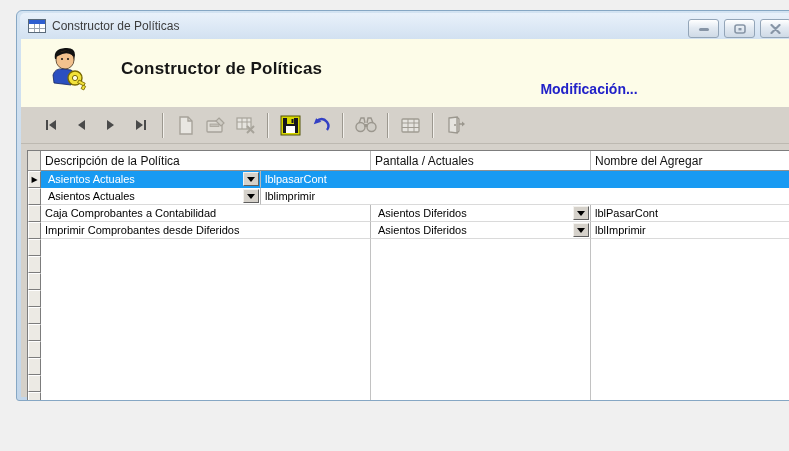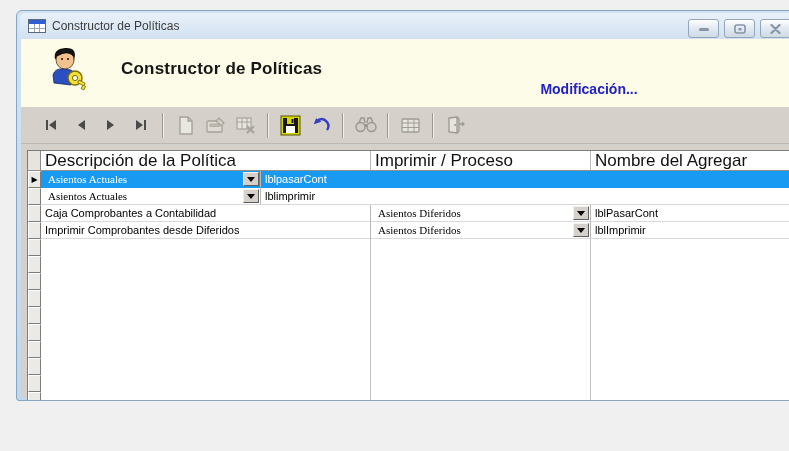--- a/index.html
+++ b/index.html
@@ -41,38 +41,38 @@
     border-left:1px solid #9c988f; border-right:1px solid #f2f0ec; }
 
   
   .gridarea { position:absolute; left:4px; top:133px; right:4px; bottom:3px;
     background:#d5d1ca; }
   .grid { position:absolute; left:6px; top:6px; width:765px; height:291px;
     background:#ffffff; border:1px solid #7d7d7d; display:flex; flex-direction:column; }
 
   .grow { display:flex; flex:none; }
   .g-header { height:20px; border-bottom:1px solid #909090; }
-  .gh-cell { font-size:17px; color:#111; background:#fff; display:flex; align-items:center;
+  .gh-cell { font-size:12px; color:#111; background:#fff; display:flex; align-items:center;
     padding-left:4px; white-space:nowrap; overflow:hidden;text-align:center; }
   .gh-sel { width:13px; background:#e7e4dd; border-right:1px solid #8a8a8a; padding:0; }
 
   .col-desc { width:330px; border-right:1px solid #b9b9b9; }
   .col-pant { width:220px; border-right:1px solid #b9b9b9; }
   .col-nom  { flex:1; }
 
   .g-row { height:17px; }
   .sel-cell { width:13px; flex:none; background:#eceae4;
     border:1px solid; border-color:#ffffff #7c7c7c #7c7c7c #ffffff;
     display:flex; align-items:center; justify-content:center; }
   .row-marker { font-size:8px; line-height:1; color:#000; }
 
   .cell { font-size:11px; color:#000; display:flex; align-items:center;
     padding-left:4px; white-space:nowrap; overflow:hidden;
     border-bottom:1px solid #dadada; background:#fff; }
-  .cell.col-pant { padding-left:7px;font-family:Liberation Serif, serif; }
+  .cell.col-pant { padding-left:7px; }
   .combo-text { flex:1; overflow:hidden; white-space:nowrap; }
   .dd-btn { width:16px; height:14px; margin-right:1px; flex:none; background:#d5d1ca;
     border:1px solid; border-color:#f4f2ee #5e5e5e #5e5e5e #f4f2ee;
     display:flex; align-items:center; justify-content:center; }
   .dd-arrow { width:0; height:0; border-left:4px solid transparent;
     border-right:4px solid transparent; border-top:5px solid #000; }
 
   .row-selected .cell.col-pant, .row-selected .cell.col-nom {
     background:#189af2; color:#fff; border-bottom-color:#189af2; }
   .row-selected .cell.col-desc { border:2px solid #1583e6; padding-left:3px;
@@ -230,21 +230,21 @@
       </svg>
     </div>
   </div>
 
   <div class="gridarea">
     <div class="grid">
 
       <div class="grow g-header">
         <div class="gh-cell gh-sel"></div>
         <div class="gh-cell col-desc">Descripción de la Política</div>
-        <div class="gh-cell col-pant">Imprimir / Proceso</div>
+        <div class="gh-cell col-pant">Pantalla / Actuales</div>
         <div class="gh-cell col-nom">Nombre del Agregar</div>
       </div>
 
       <div class="grow g-row row-selected">
         <div class="sel-cell">
             <span class="row-marker">▶</span>
           </div>
         <div class="cell col-pant">
           <span class="combo-text">Asientos Actuales</span>
           <span class="dd-btn">

